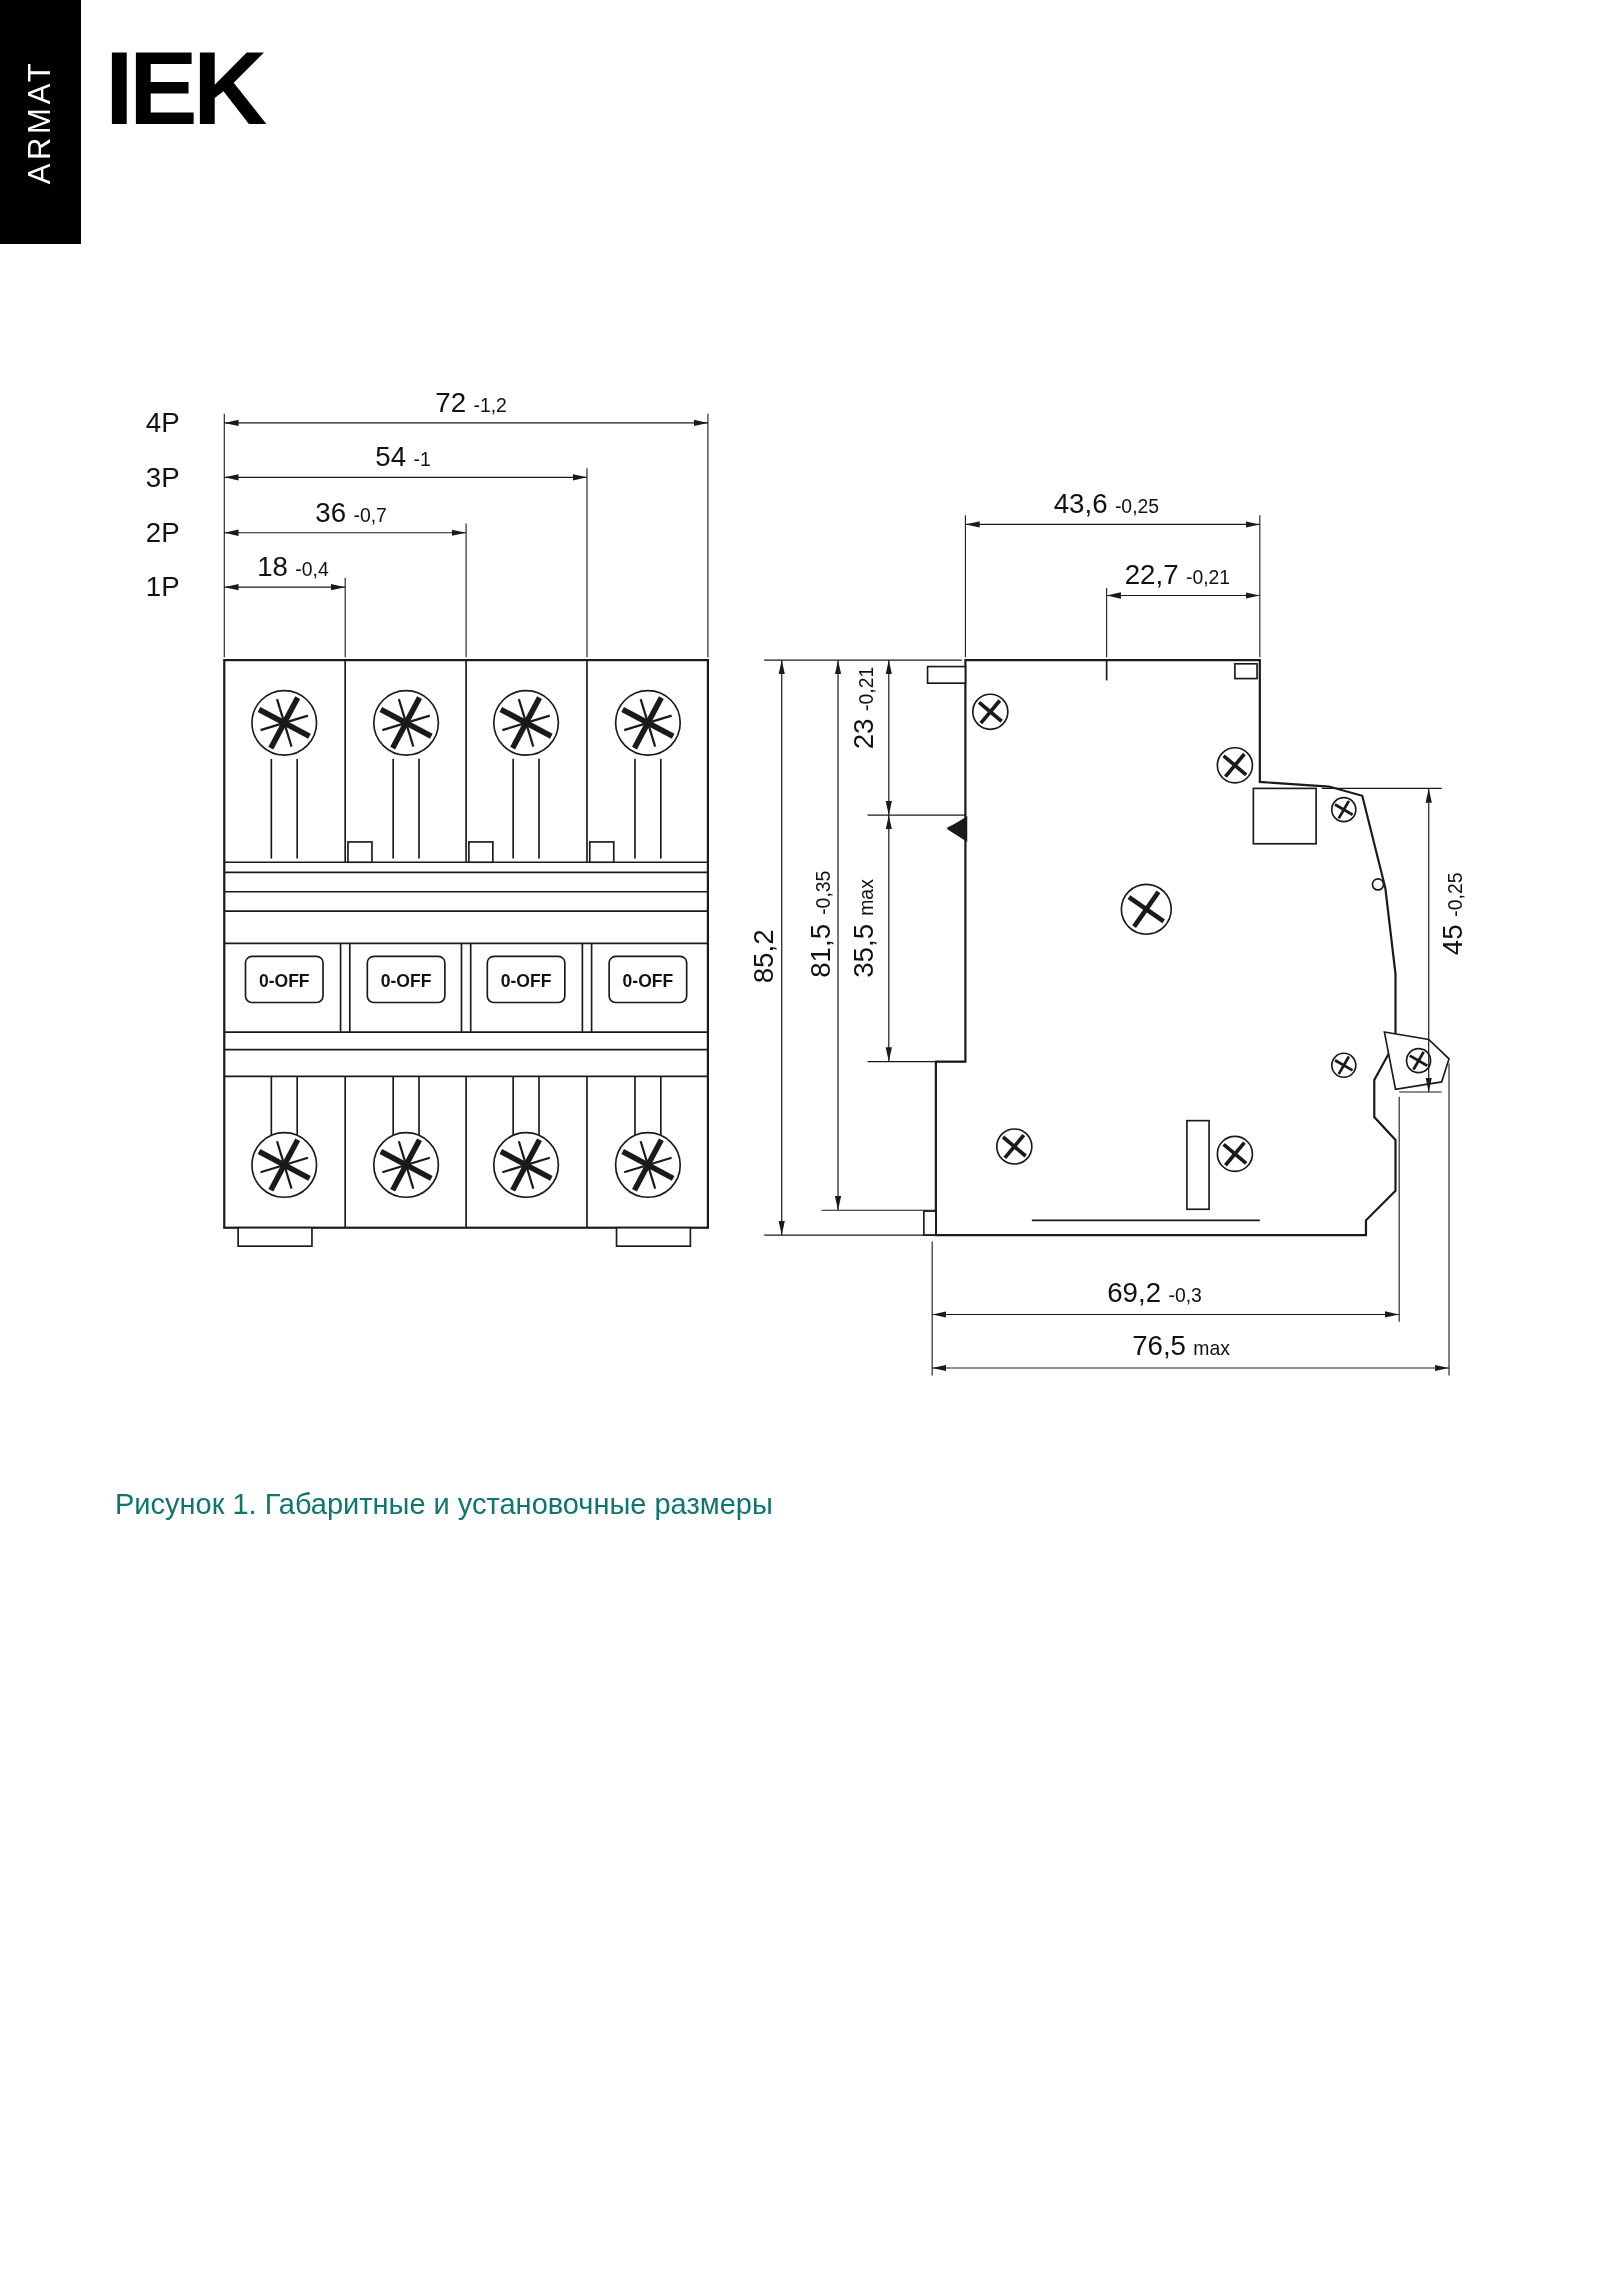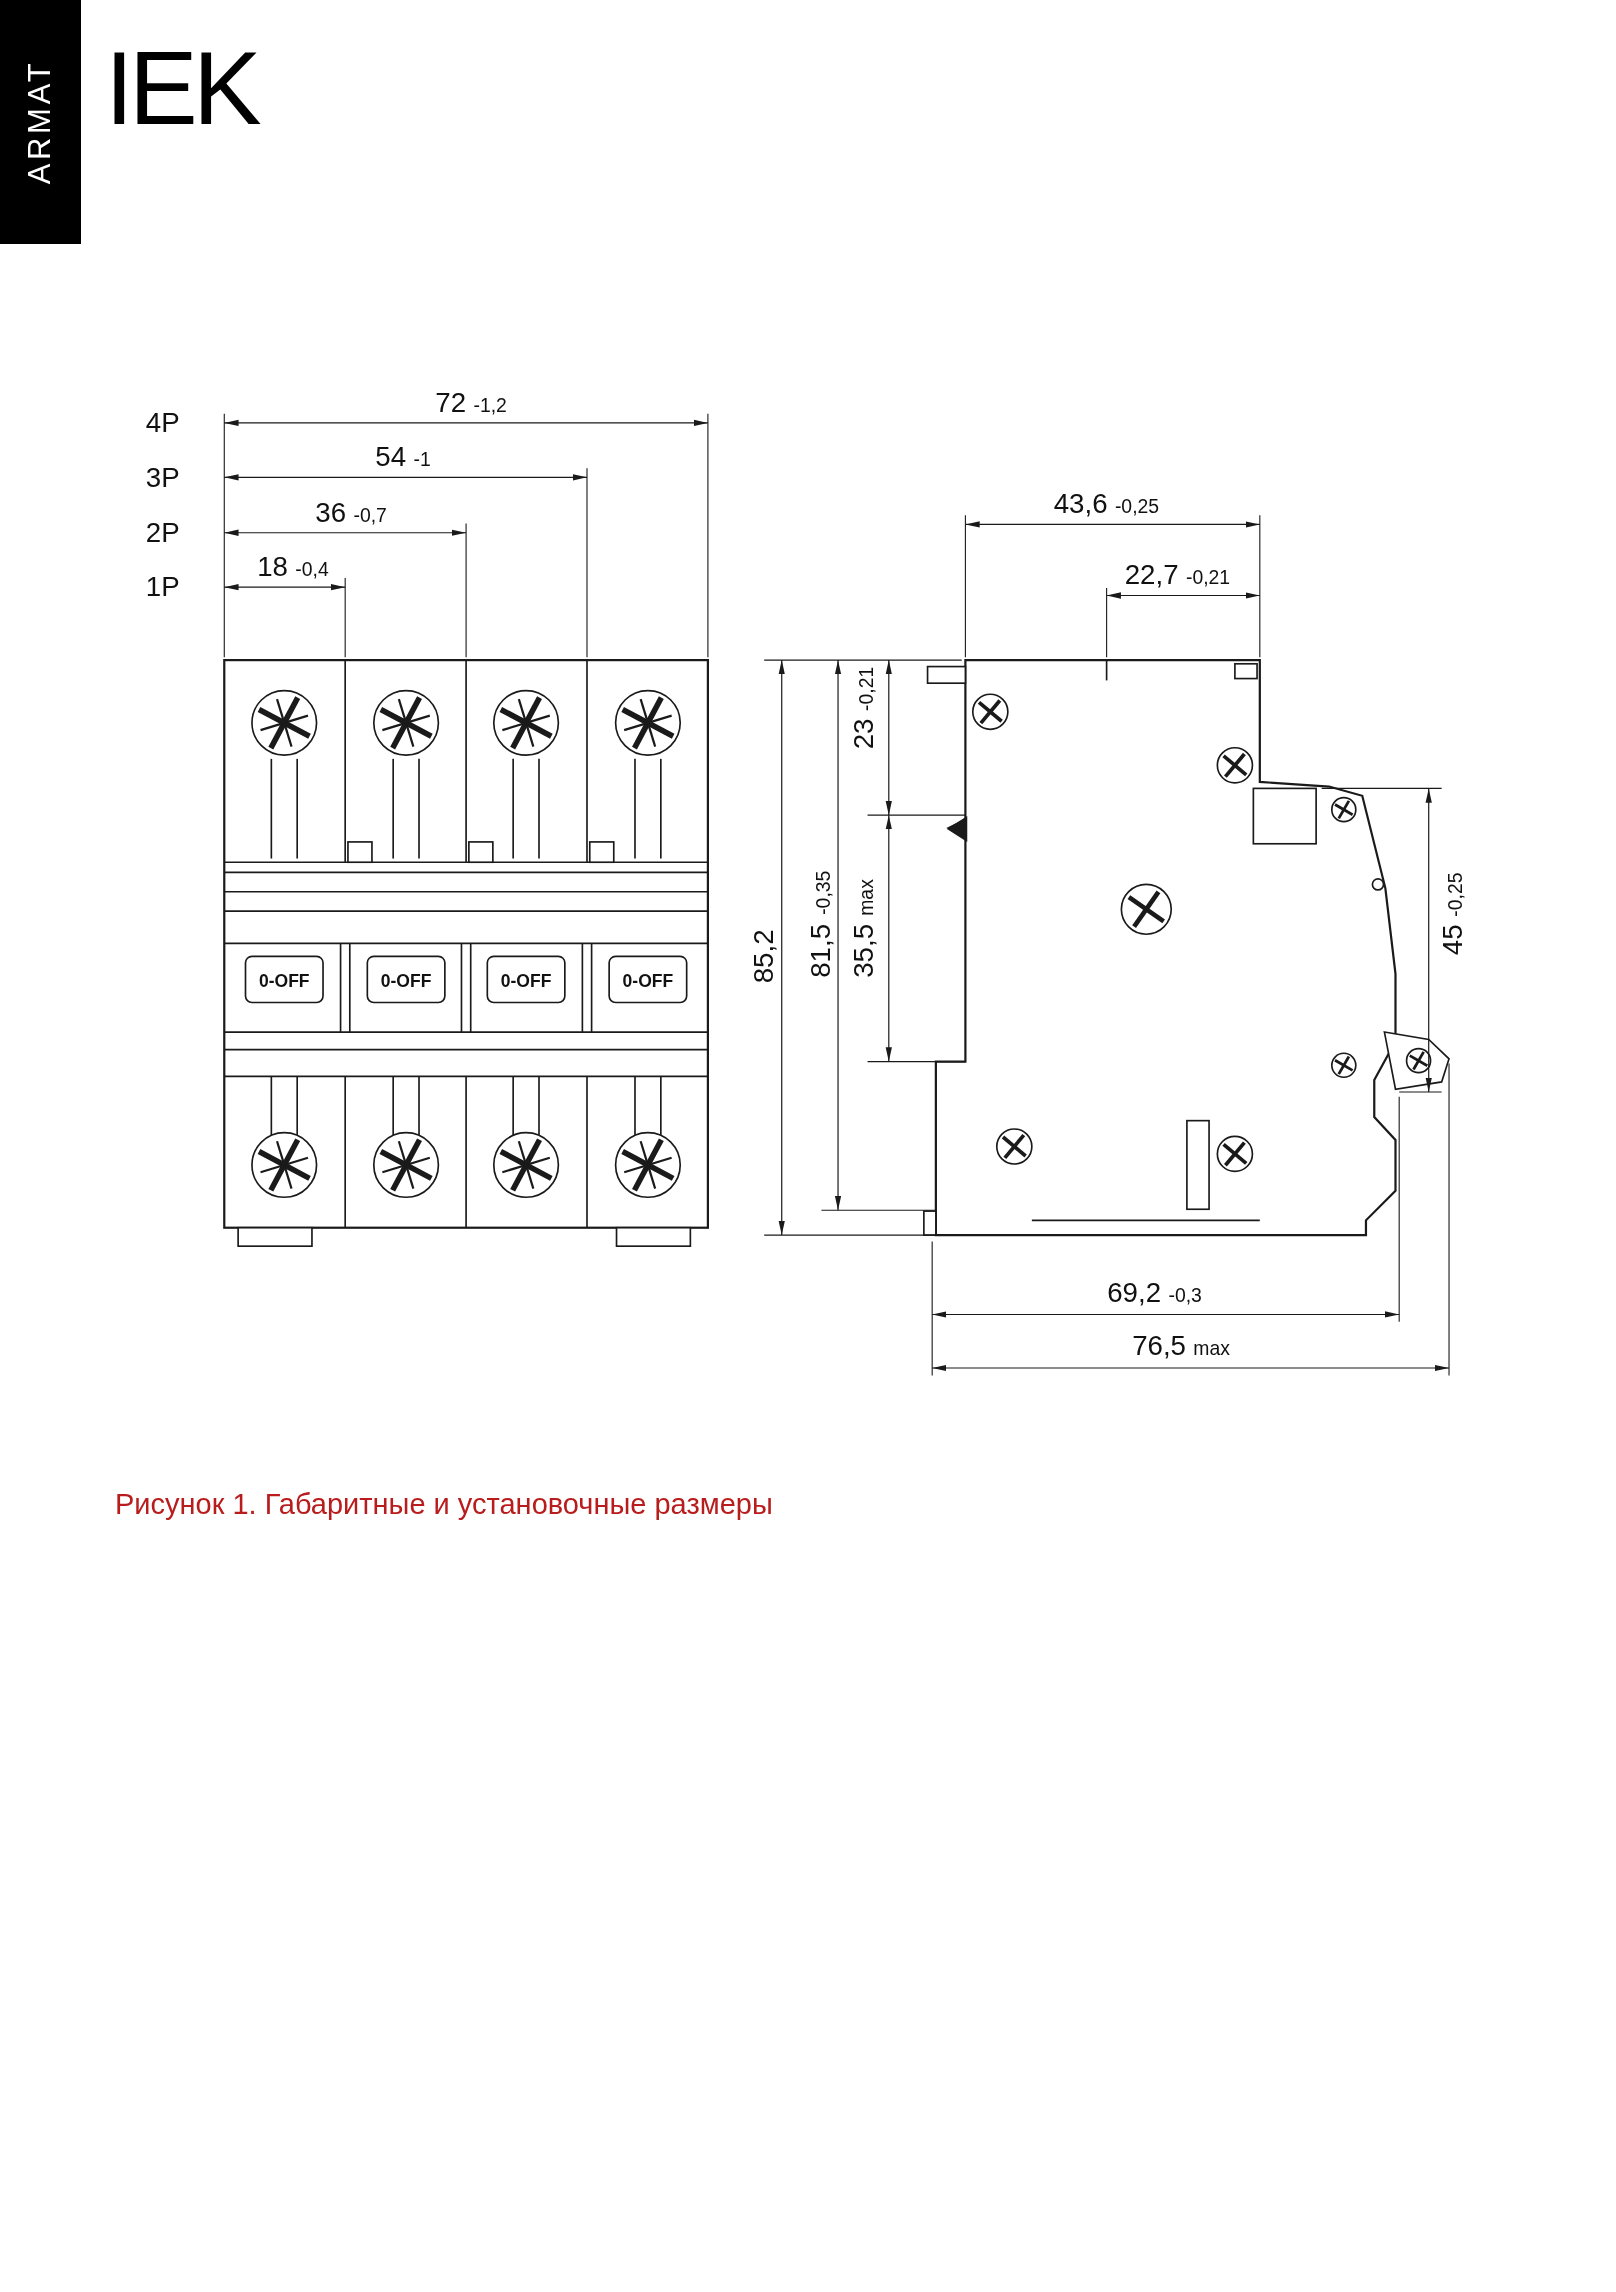--- a/index.html
+++ b/index.html
@@ -15,27 +15,27 @@
     background:#000;
     display:flex; align-items:center; justify-content:center;
     overflow:hidden;
   }
   .armat-text {
     color:#fff; font-size:31px; letter-spacing:3.7px; font-weight:500;
     transform:rotate(-90deg); white-space:nowrap;
   }
   .logo {
     position:absolute; left:105px; top:37px;
-    font-size:103px; font-weight:normal; letter-spacing:-4.6px; color:#000;
+    font-size:103px; font-weight:bold; letter-spacing:-4.6px; color:#000;
     line-height:1;
     text-align:center;
   }
   .caption {
     position:absolute; left:115px; top:1488px;
-    font-size:29px; color:#b91c1c;
+    font-size:29px; color:#0f766e;
   }
   svg.drawing { position:absolute; left:0; top:0; }
 
   
   .ol   { fill:#fff; stroke:#1a1a1a; stroke-width:2.4; }
   .ol2  { fill:#fff; stroke:#1a1a1a; stroke-width:1.8; }
   .det  { fill:none; stroke:#1a1a1a; stroke-width:1.8; }
   .ext  { fill:none; stroke:#1a1a1a; stroke-width:1.2; }
   .dim  { fill:none; stroke:#1a1a1a; stroke-width:1.3;
           marker-start:url(#arr); marker-end:url(#arr); }

